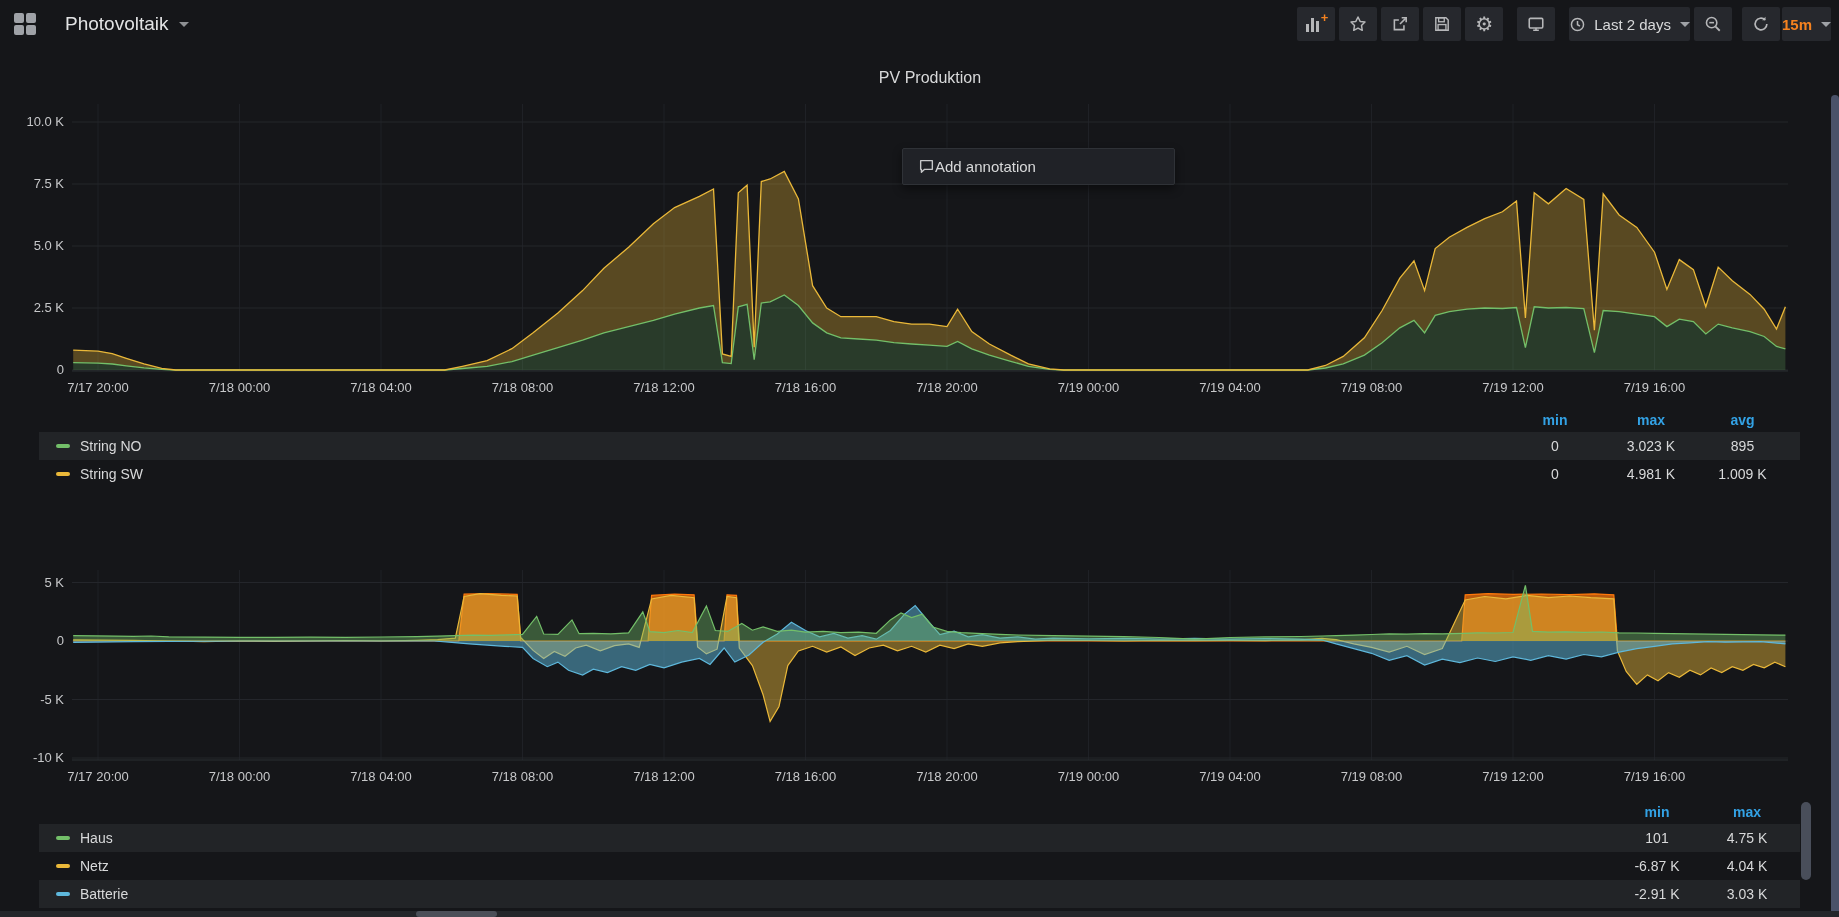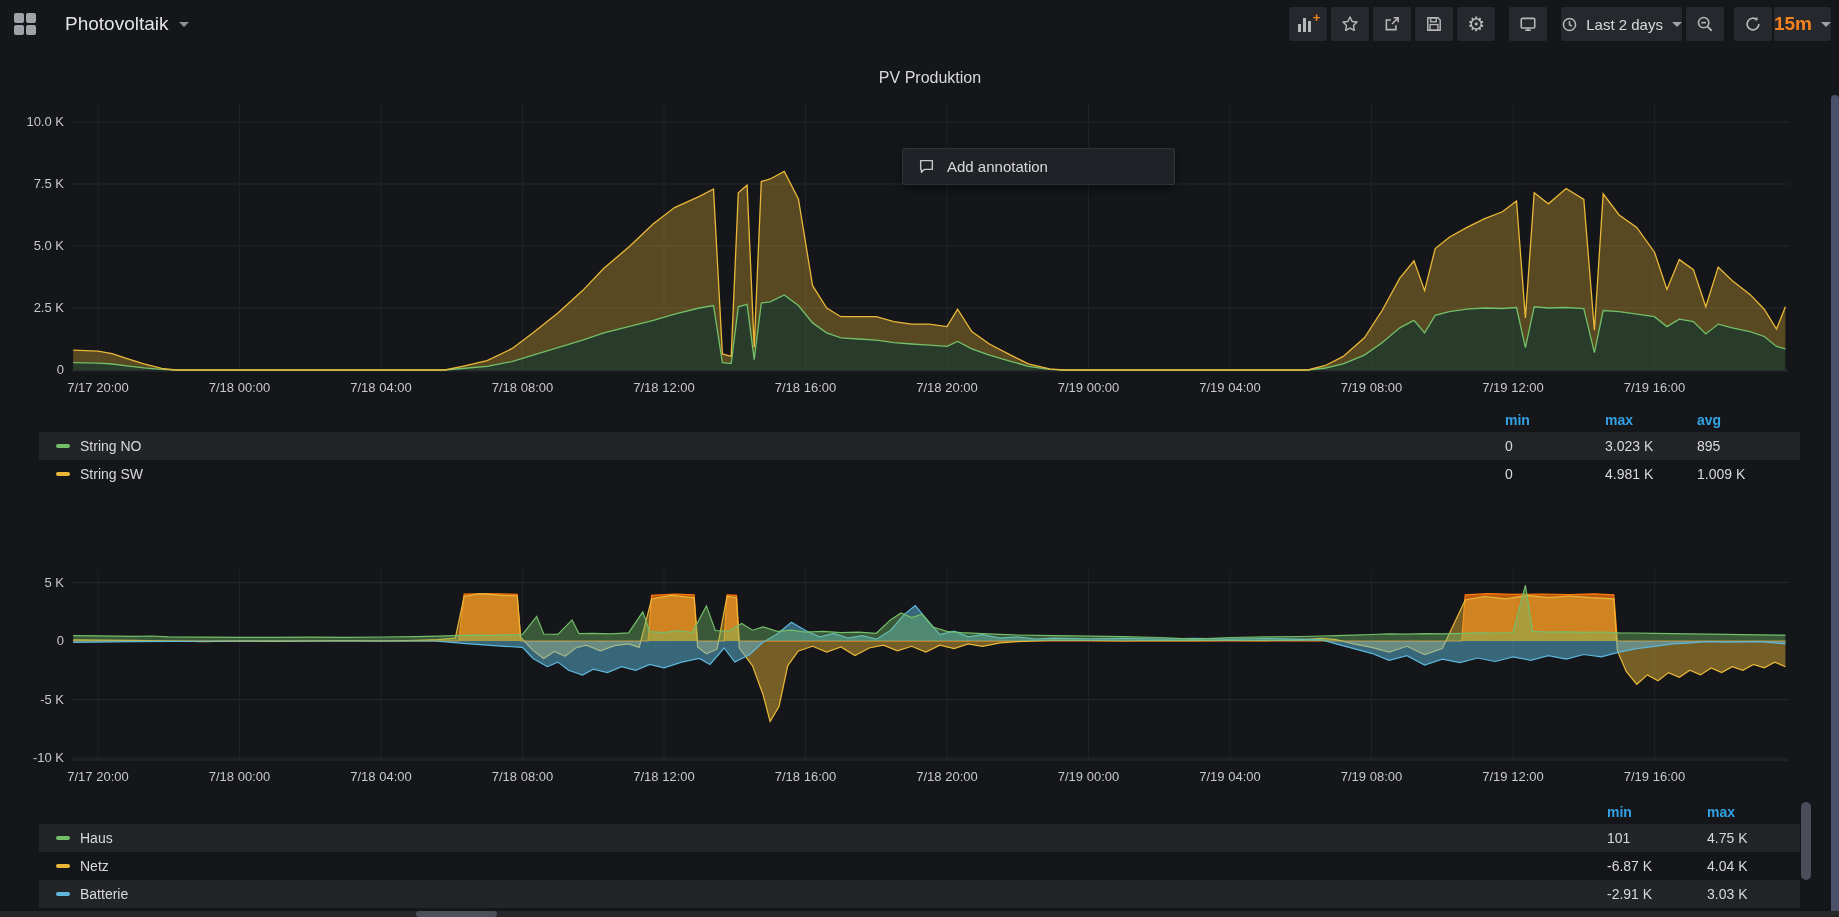--- a/index.html
+++ b/index.html
@@ -14,48 +14,48 @@
   .page-title{font-size:19px;color:#e2e3e4;font-weight:400;cursor:pointer;margin-left:14px;}
   .caret{width:0;height:0;border-left:5px solid transparent;border-right:5px solid transparent;
          border-top:5px solid #8e9093;margin-left:10px;display:inline-block;}
   .nav-right{margin-left:auto;display:flex;align-items:center;}
   .btn{height:34px;min-width:38px;background:#26282d;border-radius:2px;display:flex;align-items:center;
        justify-content:center;margin-left:4px;cursor:pointer;box-sizing:border-box;}
   .btn svg{display:block;}
   .gap{width:10px;}
   .tbtn{padding:0 0;font-size:15px;color:#d8d9da;justify-content:space-between;}
   .tbtn .caret{margin-left:9px;border-top-color:#9fa2a7;}
-  .interval-label{color:#f5821f;font-weight:bold;font-size:19px;}
+  .interval-label{color:#f5821f;font-weight:bold;font-size:15px;}
   .gear-glyph{font-size:20px;color:#b6b7b9;line-height:1;}
   .addpanel{position:relative;width:20px;height:16px;}
   .addpanel i{position:absolute;bottom:0;width:3px;background:#b6b7b9;}
   .addpanel .a1{left:0;height:8px;} .addpanel .a2{left:5px;height:14px;} .addpanel .a3{left:10px;height:11px;}
   .addpanel b{position:absolute;right:-2px;top:-6px;color:#f5821f;font-size:13px;font-weight:bold;}
   
   .panel-title{position:absolute;left:30px;width:1800px;text-align:center;font-size:16px;
                font-weight:500;color:#d8d9da;}
   
   .chart{position:absolute;left:0;}
   
   .popup{position:absolute;left:902px;top:148px;width:273px;height:37px;background:#202227;
          border:1px solid #2f3237;border-radius:2px;display:flex;align-items:center;
          padding-left:15px;box-sizing:border-box;box-shadow:0 4px 10px rgba(0,0,0,.45);z-index:6;cursor:pointer;}
-  .popup-label{margin-left:12px;font-size:15px;color:#d8d9da;}
+  .popup-label{margin-left:0;font-size:15px;color:#d8d9da;}
   
   .legend{position:absolute;left:39px;width:1761px;}
   .lg-head{display:flex;height:24px;align-items:center;font-weight:bold;color:#33a2e5;
            font-size:14px;box-sizing:border-box;padding-right:12px;}
   .legend2 .lg-head{padding-right:13px;}
   .lg-row{display:flex;height:28px;align-items:center;font-size:14px;box-sizing:border-box;padding-right:12px;}
   .legend2 .lg-row{padding-right:13px;}
   .lg-row.hl{background:#222427;}
   .sw{width:14px;height:4px;border-radius:2px;margin-left:17px;flex:none;}
   .lg-label{margin-left:10px;color:#d8d9da;cursor:pointer;}
   .sp{flex:1;}
-  .cell{text-align:left;color:#d8d9da;}
+  .cell{text-align:center;color:#d8d9da;}
   .c-min{width:100px;} .c-max{width:92px;} .c-avg{width:91px;}
   .c-min2{width:100px;} .c-max2{width:80px;}
   
   .vscroll{position:absolute;left:1831px;top:95px;width:8px;height:822px;background:#4a5269;border-radius:4px;}
   .lg2scroll{position:absolute;left:1801px;top:802px;width:10px;height:78px;background:#494e5a;border-radius:5px;}
   .hscroll-track{position:absolute;left:0;top:911px;width:1839px;height:6px;background:#24262a;}
   .hscroll-thumb{position:absolute;left:416px;top:0;width:81px;height:6px;background:#4b4f58;border-radius:3px;}
 </style>
 </head>
 <body>

